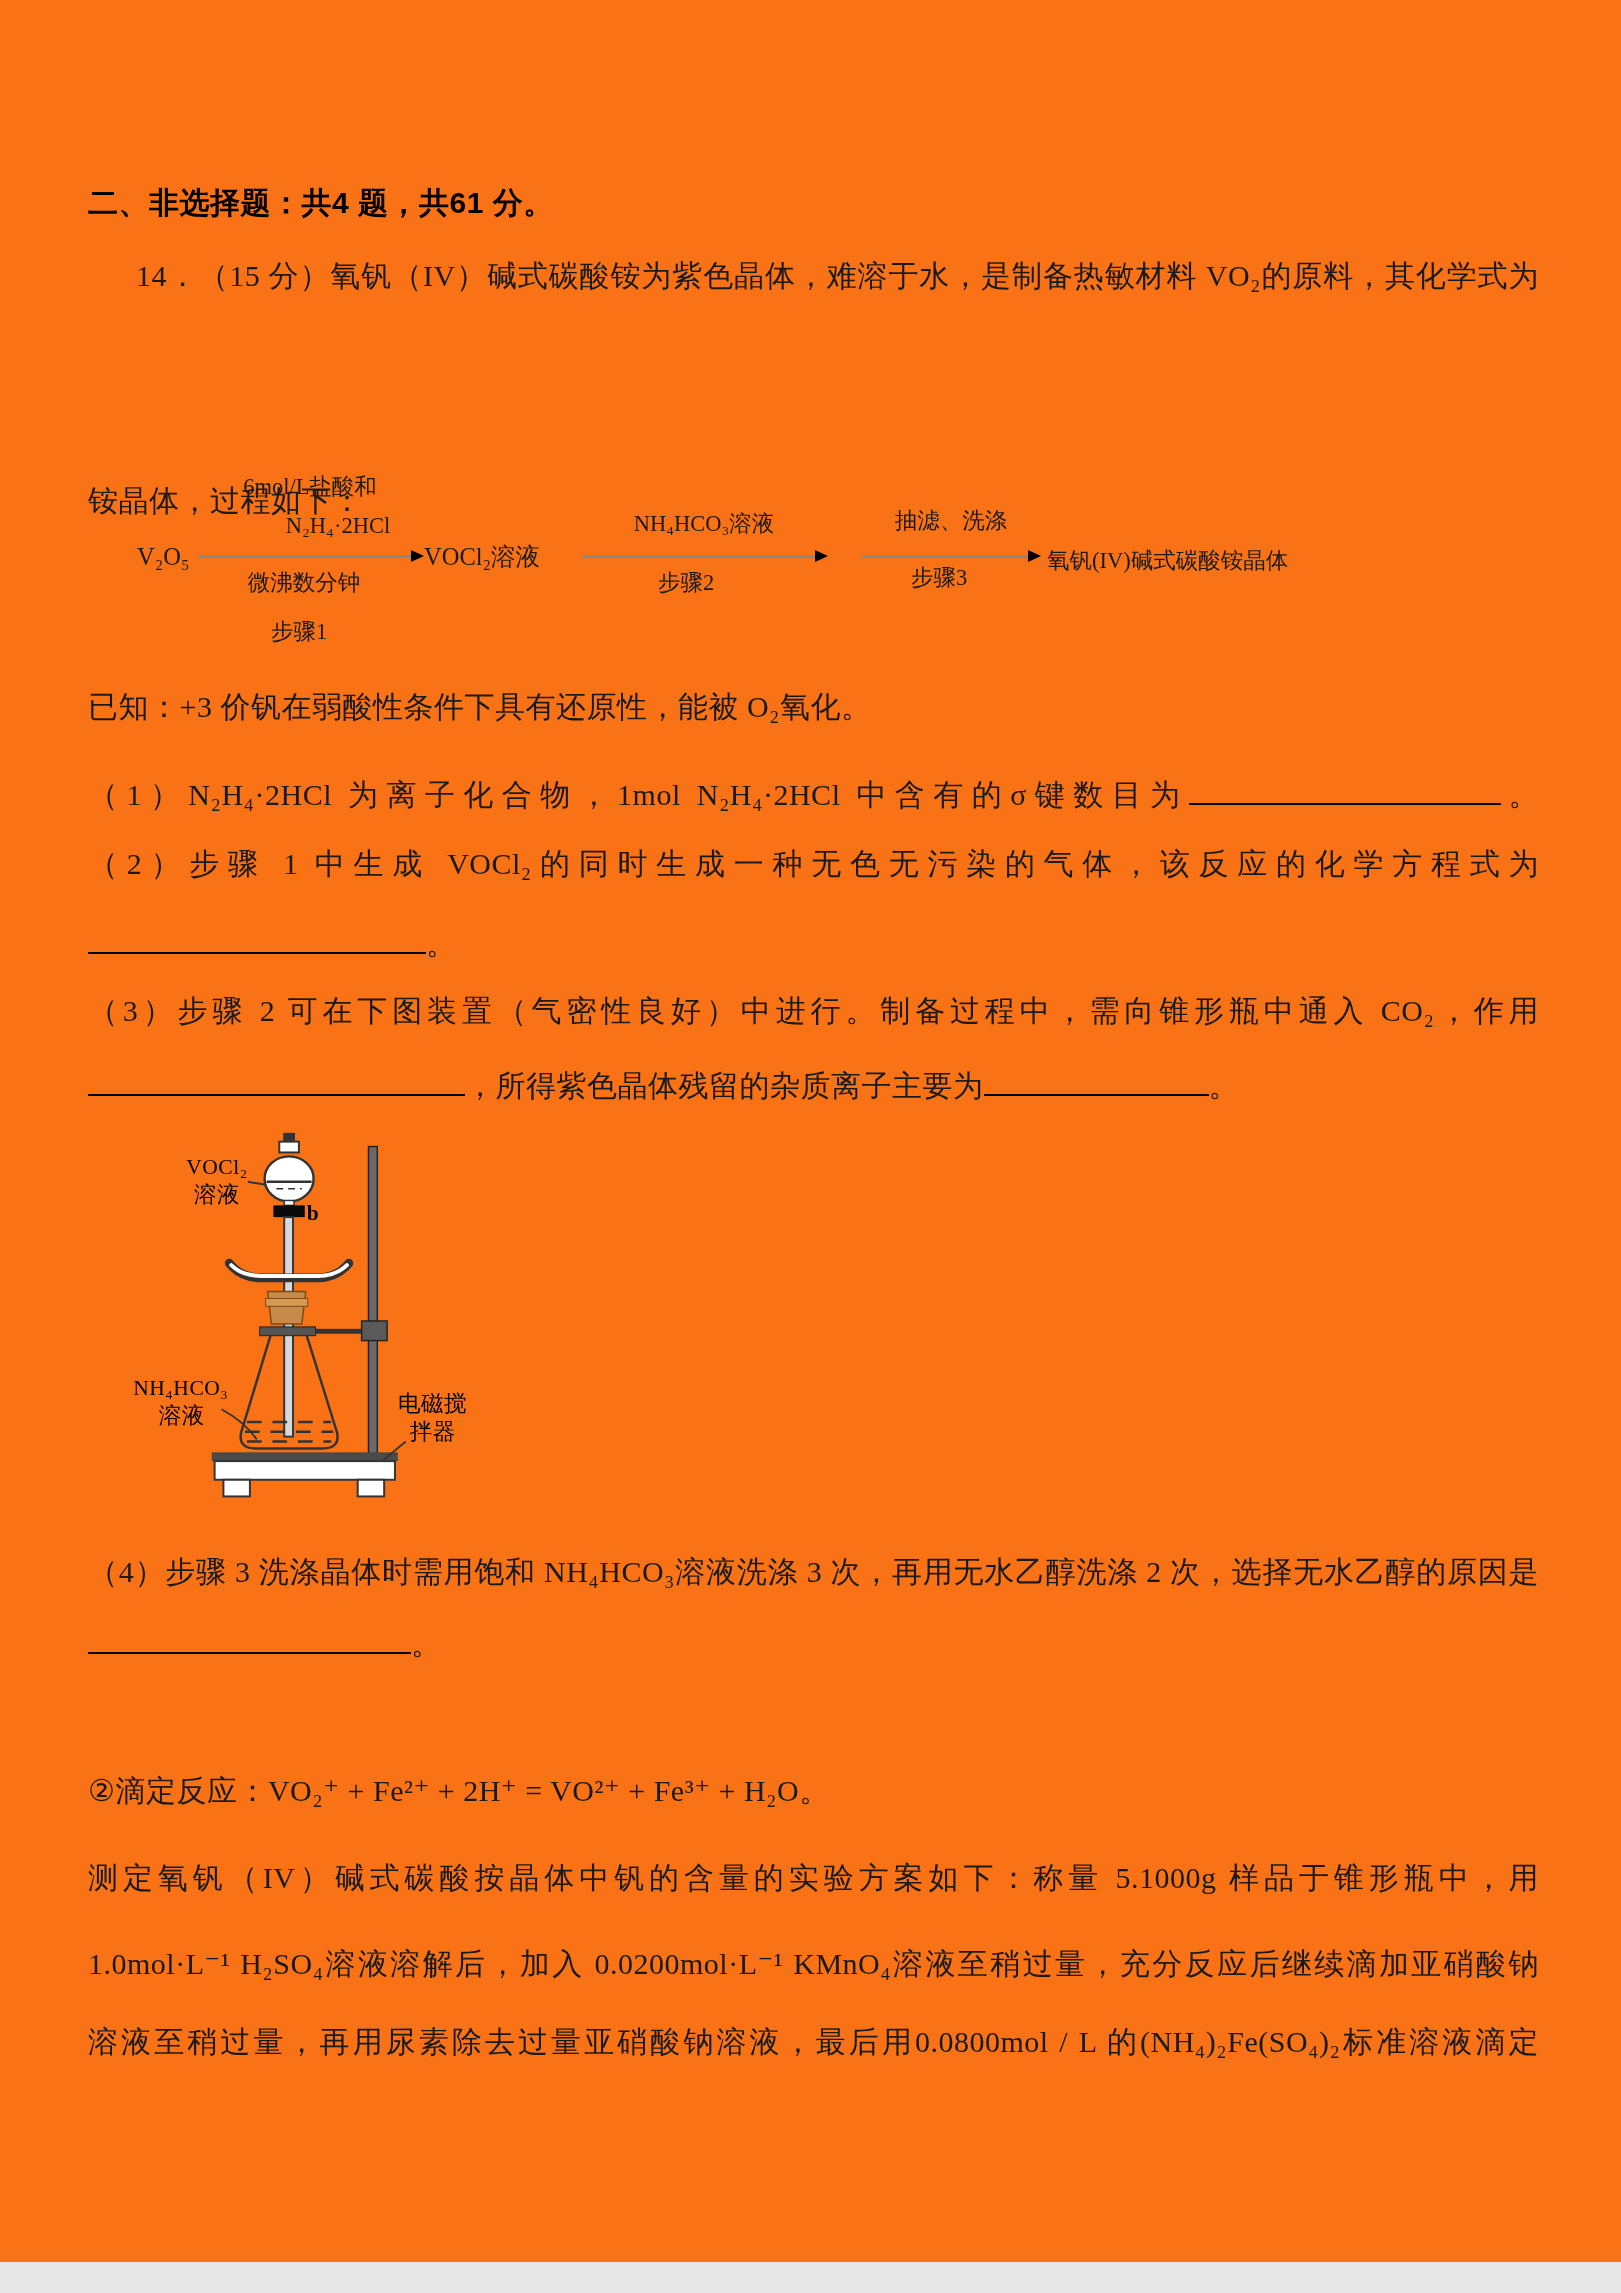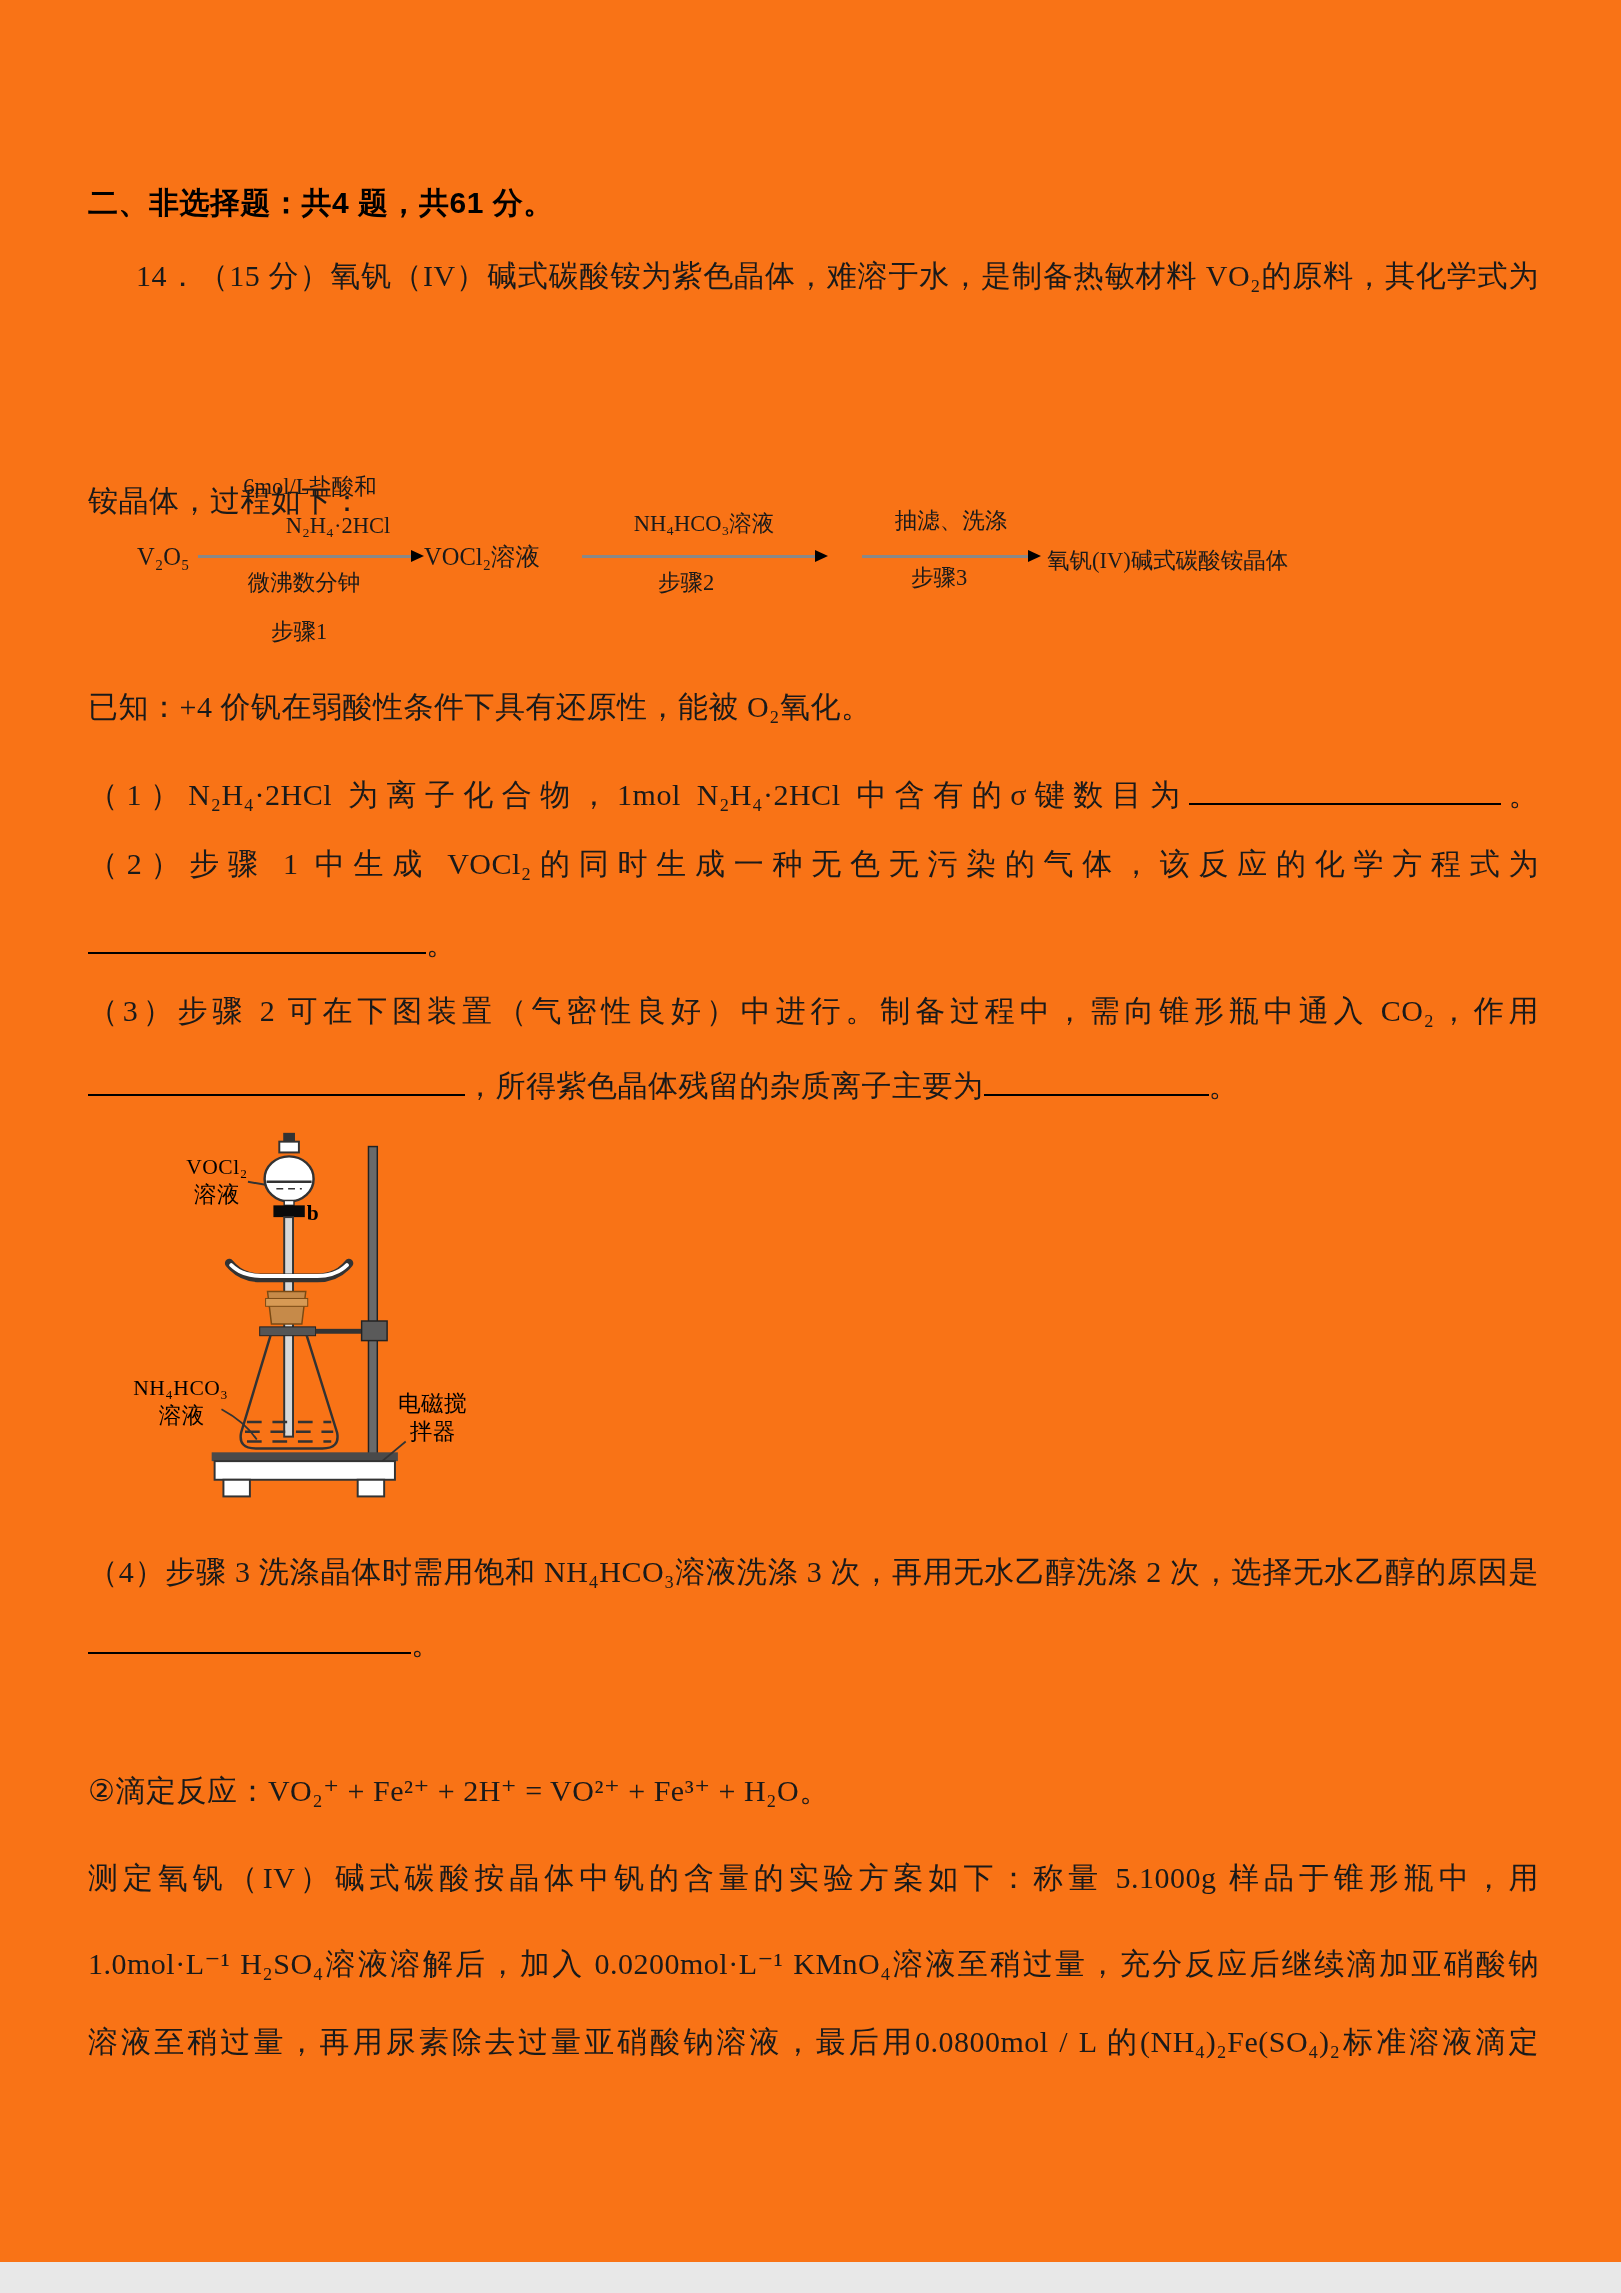--- a/index.html
+++ b/index.html
@@ -67,21 +67,21 @@
     <span class="lbl" style="left:616px;top:49px;">NH₄HCO₃溶液</span>
     <span class="lbl" style="left:598px;top:108px;">步骤2</span>
 
     <div class="arrow" style="left:774px;top:94px;width:176px;"></div>
     <span class="lbl" style="left:863px;top:46px;">抽滤、洗涤</span>
     <span class="lbl" style="left:851px;top:103px;">步骤3</span>
 
     <span class="node" style="left:959px;top:86px;font-size:22.5px;">氧钒(IV)碱式碳酸铵晶体</span>
   </div>
 
-  <div class="line" style="top:686px;">已知：+4 价钒在弱酸性条件下具有还原性，能被 O₂氧化。</div>
+  <div class="line" style="top:686px;">已知：+3 价钒在弱酸性条件下具有还原性，能被 O₂氧化。</div>
 
   <div class="line just" style="top:770px;">
     <span>（1）N₂H₄·2HCl 为离子化合物，1mol N₂H₄·2HCl 中含有的σ键数目为</span><span class="blank" style="width:312px;"></span><span>。</span>
   </div>
 
   <div class="line just" style="top:843px;">（2）步骤 1 中生成 VOCl₂的同时生成一种无色无污染的气体，该反应的化学方程式为</div>
   <div class="line" style="top:919px;">
     <span class="blank" style="width:338px;"></span><span>。</span>
   </div>
 

